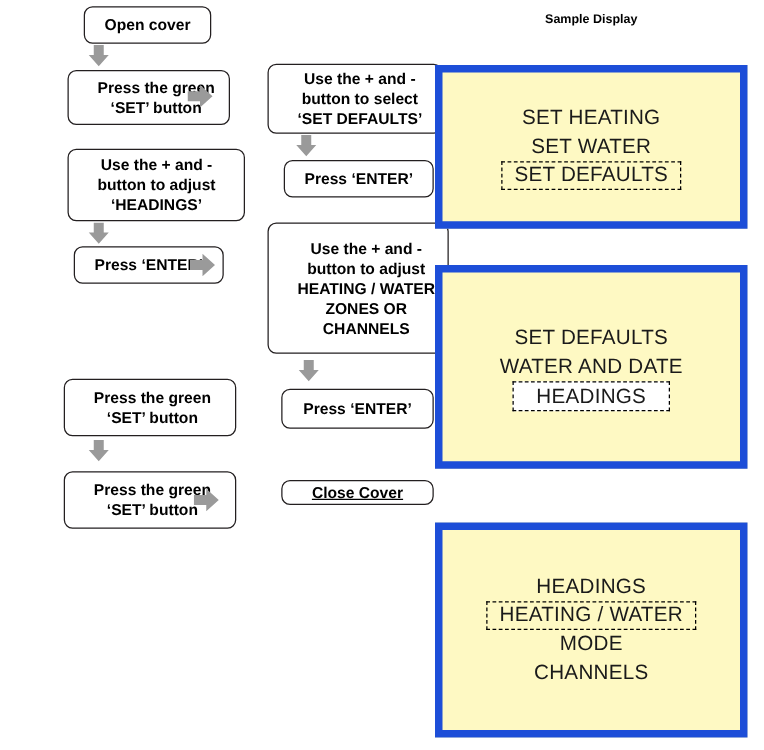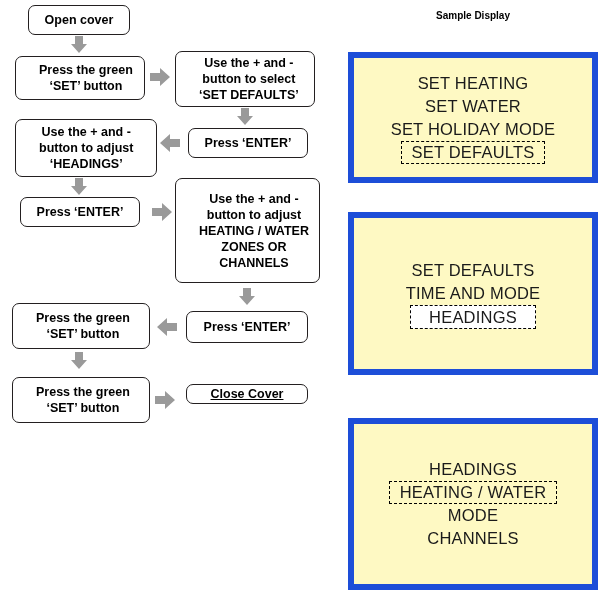--- a/index.html
+++ b/index.html
@@ -24,20 +24,21 @@
     background: #ffffff;
     color: #000000;
     font-weight: bold;
     font-size: 12.5px;
     line-height: 16px;
     padding: 5px 8px;
     display: flex;
     flex-direction: column;
     justify-content: center;
     white-space: pre-line;
+    margin-left: 39px;
   }
   .fc-box.center {
     align-items: center;
     text-align: center;
   }
   .fc-box.left {
     align-items: flex-start;
     text-align: center;
     padding-left: 23px;
   }
@@ -210,27 +211,26 @@
 
 </div>
 
 <div>
 
   <div class="sd-title" style="left:348px; top:10px; width:250px;">Sample Display</div>
 
   <div class="panel" style="left:348px; top:52px; width:250px; height:131px;">
     <div class="panel-line">SET HEATING</div>
     <div class="panel-line">SET WATER</div>
-    <div class="panel-line">SET HOLIDAY MODE</div>
     <div class="panel-line sel">SET DEFAULTS</div>
   </div>
 
   <div class="panel" style="left:348px; top:212px; width:250px; height:163px;">
     <div class="panel-line">SET DEFAULTS</div>
-    <div class="panel-line">TIME AND MODE</div>
+    <div class="panel-line">WATER AND DATE</div>
     <div class="panel-line sel-white">HEADINGS</div>
   </div>
 
   <div class="panel" style="left:348px; top:418px; width:250px; height:172px;">
     <div class="panel-line">HEADINGS</div>
     <div class="panel-line sel">HEATING / WATER</div>
     <div class="panel-line">MODE</div>
     <div class="panel-line">CHANNELS</div>
   </div>
 

